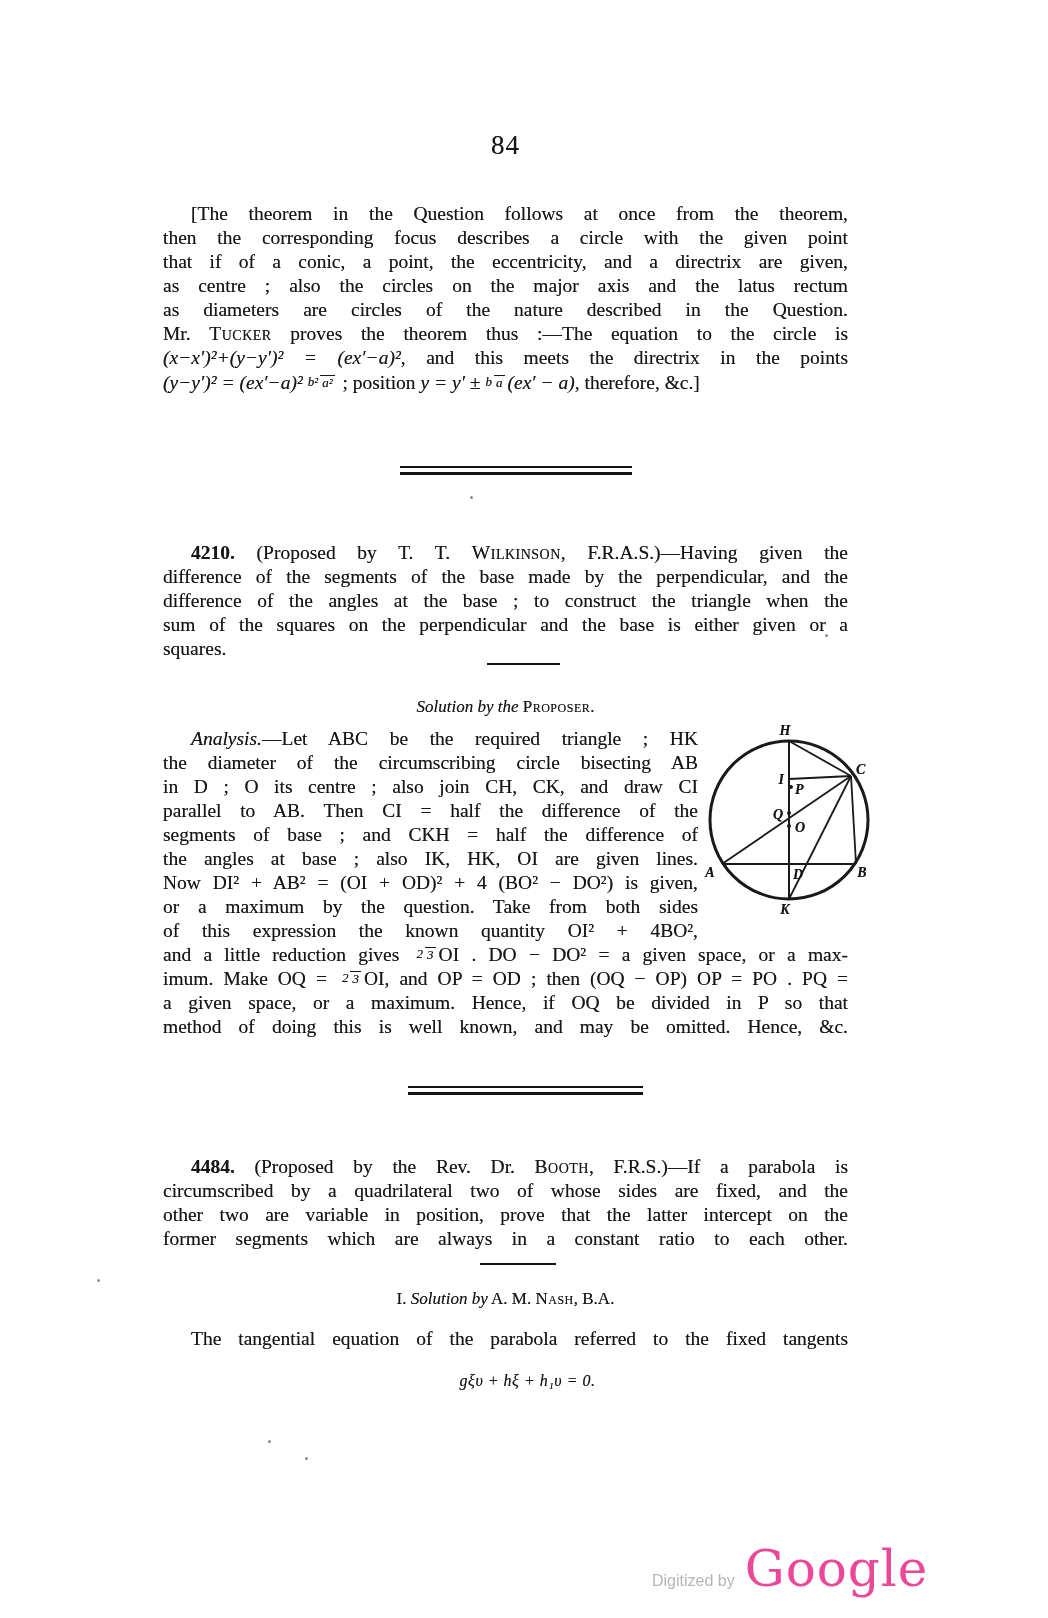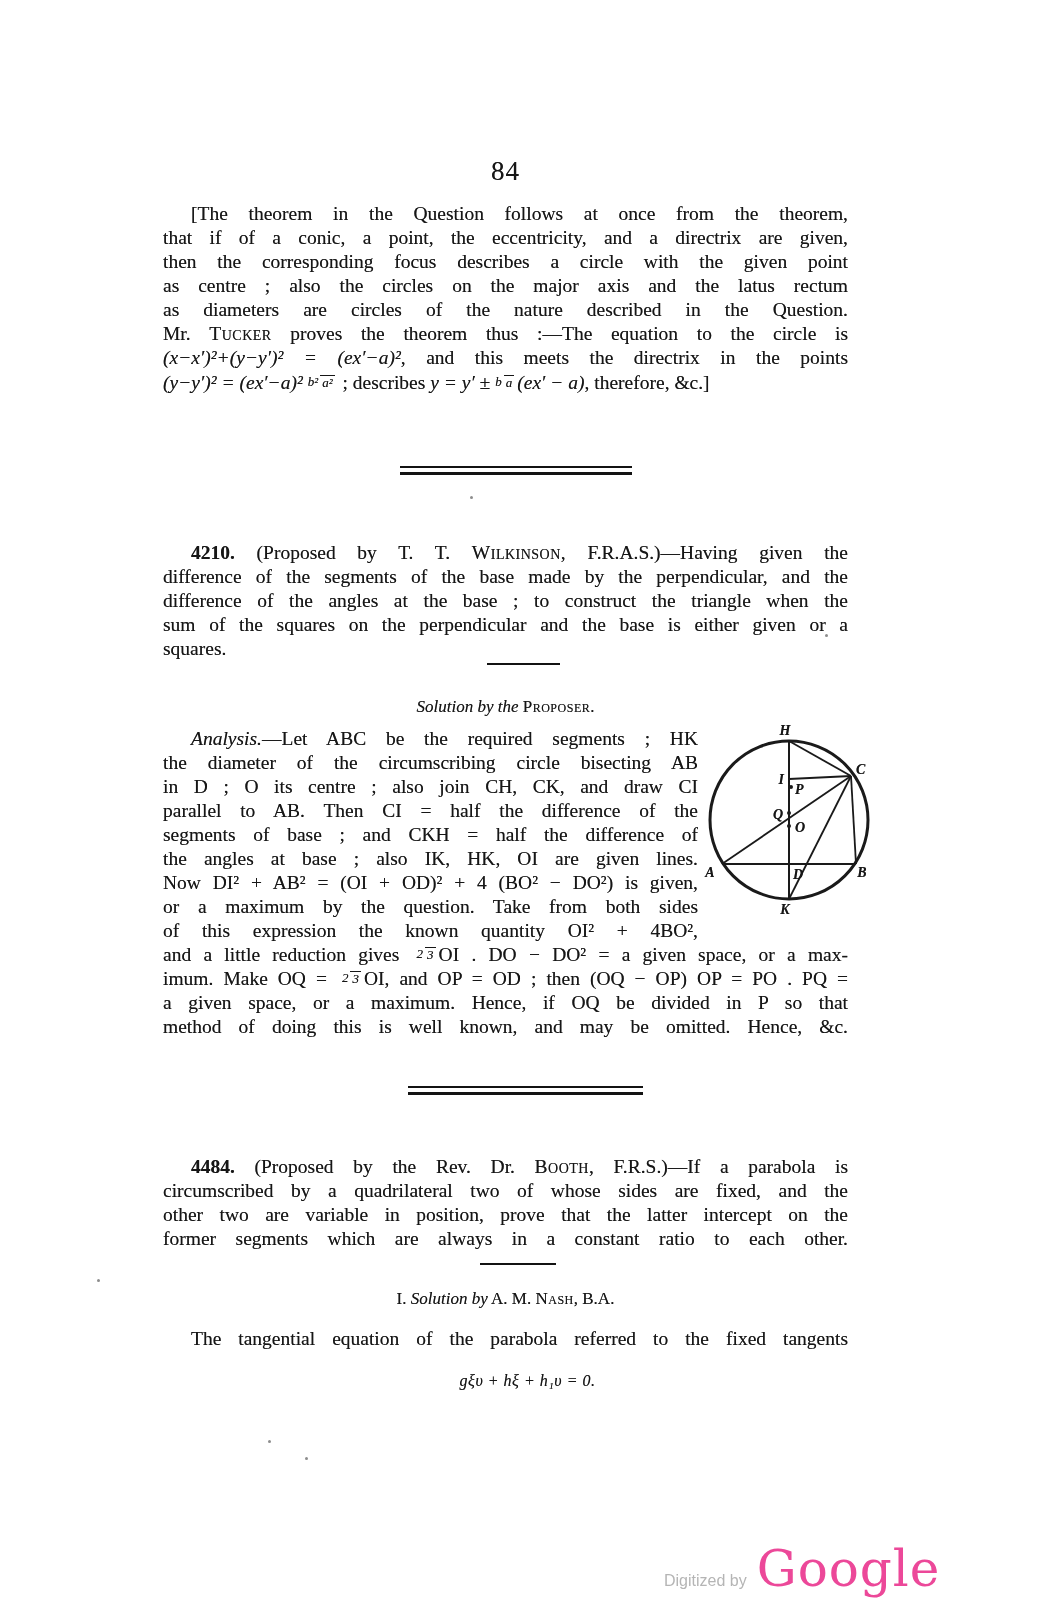--- a/index.html
+++ b/index.html
@@ -3,86 +3,86 @@
 <meta charset="utf-8">
 <style>
   html,body{margin:0;padding:0;background:#e8e8e8;}
   .page{
     position:relative;width:1048px;height:1618px;background:#ffffff;
     font-family:"Liberation Serif","DejaVu Serif",serif;color:#161616;
     overflow:hidden;margin:0 auto;
     text-shadow:0 0 .4px rgba(0,0,0,.55);
   }
   .pgnum{position:absolute;top:130px;left:163px;width:685px;text-align:center;
-    font-size:27px;letter-spacing:1px;margin-top:26px;}
+    font-size:27px;letter-spacing:1px;}
   .para{position:absolute;left:163px;width:685px;font-size:19.5px;line-height:24px;}
   .para.narrow{width:535px;}
   .jline{text-align:justify;text-align-last:justify;white-space:normal;}
   .jline.short{text-align-last:left;}
   .jline.indent{text-indent:28px;}
   .center{position:absolute;left:163px;width:685px;text-align:center;font-size:17px;}
   .b{font-weight:bold;}
   .i{font-style:italic;}
   .sc{font-variant:small-caps;letter-spacing:.5px;}
   .eqline{position:absolute;left:163px;width:700px;font-size:19.5px;line-height:50px;white-space:nowrap;}
   .eqmath{font-size:16px;font-style:italic;letter-spacing:.5px;}
   .frac{display:inline-flex;align-items:center;vertical-align:middle;
     line-height:1.1;font-size:13px;font-style:italic;margin:0 3px;position:relative;top:-2px;justify-content:flex-end;}
   .frac .fd{border-top:1.6px solid #161616;padding:0 2px;}
   .frac .fn{padding:0 2px;}
   .dblrule{position:absolute;height:4px;border-top:2px solid #131313;border-bottom:3px solid #131313;}
   .shortrule{position:absolute;border-top:2.6px solid #131313;height:0;}
   .figure{position:absolute;left:683px;top:704px;}
   .figlabel{font-family:"Liberation Serif","DejaVu Serif",serif;font-weight:bold;font-style:italic;font-size:14px;fill:#161616;}
   .watermark{position:absolute;left:652px;top:1540px;display:flex;align-items:baseline;text-shadow:none;}
-  .wm-prefix{font-family:"Liberation Sans","DejaVu Sans",sans-serif;font-size:16px;color:#b5b5b5;margin-right:10px;margin-left:12px;}
+  .wm-prefix{font-family:"Liberation Sans","DejaVu Sans",sans-serif;font-size:16px;color:#b5b5b5;margin-right:10px;}
   .wm-brand{font-family:"DejaVu Serif",serif;font-size:50px;color:#ec4899;letter-spacing:1px;}
   .speck{position:absolute;width:3px;height:3px;border-radius:50%;background:#8d8d8d;}
 </style>
 </head>
 <body>
 
 <div class="page">
 
   <div class="pgnum">84</div>
 
   <div class="para" style="top:202px">
       <div class="jline indent"><span>[The theorem in the Question follows at once from the theorem,</span></div>
+      <div class="jline">then the corresponding focus describes a circle with the given point</div>
       <div class="jline">that if of a conic, a point, the eccentricity, and a directrix are given,</div>
-      <div class="jline">then the corresponding focus describes a circle with the given point</div>
       <div class="jline">as centre ; also the circles on the major axis and the latus rectum</div>
       <div class="jline">as diameters are circles of the nature described in the Question.</div>
       <div class="jline"><span>Mr. </span><span class="sc">Tucker</span><span> proves the theorem thus :—The equation to the circle is</span></div>
       <div class="jline"><span class="i">(x−x′)²+(y−y′)² = (ex′−a)²</span><span>, and this meets the directrix in the points</span></div>
     </div>
 
   <div class="eqline" style="top:358px"><span class="i">(y−y′)² = (ex′−a)²</span><span class="frac">
         <span class="fn">b²</span>
         <span class="fd">a²</span>
-      </span><span> ;  describes  </span><span class="i">y = y′ ±</span><span class="frac">
+      </span><span> ;  position  </span><span class="i">y = y′ ±</span><span class="frac">
         <span class="fn">b</span>
         <span class="fd">a</span>
       </span><span class="i">(ex′ − a)</span><span>,   therefore, &amp;c.]</span></div>
 
   <div class="dblrule" style="top:466px;left:400px;width:232px"></div>
 
   <div class="para" style="top:541px">
       <div class="jline indent"><span class="b">4210.</span><span>  (Proposed by T. T. </span><span class="sc">Wilkinson</span><span>, F.R.A.S.)—Having given the</span></div>
       <div class="jline">difference of the segments of the base made by the perpendicular,  and the</div>
       <div class="jline">difference of the angles at the base ; to construct the triangle when the</div>
       <div class="jline">sum of the squares on the perpendicular and the base is either given or a</div>
       <div class="jline short">squares.</div>
     </div>
 
   <div class="shortrule" style="top:663px;left:487px;width:73px"></div>
 
   <div class="center" style="top:697px"><span class="i">Solution by the </span><span class="sc">Proposer</span><span>.</span></div>
 
   <div class="para narrow" style="top:727px">
-      <div class="jline indent"><span class="i">Analysis.</span><span>—Let ABC be the required segments ; HK</span></div>
+      <div class="jline indent"><span class="i">Analysis.</span><span>—Let ABC be the required triangle ; HK</span></div>
       <div class="jline">the diameter of the circumscribing circle bisecting AB</div>
       <div class="jline">in D ; O its centre ; also join CH, CK, and draw CI</div>
       <div class="jline">parallel to AB.  Then CI = half the difference of the</div>
       <div class="jline">segments of base ; and CKH = half the difference of</div>
       <div class="jline">the angles at base ; also IK, HK, OI are given lines.</div>
       <div class="jline">Now DI² + AB² = (OI + OD)² + 4 (BO² − DO²) is given,</div>
       <div class="jline">or a maximum by the question.   Take from both sides</div>
       <div class="jline">of this expression the known quantity OI² + 4BO²,</div>
     </div>
 

